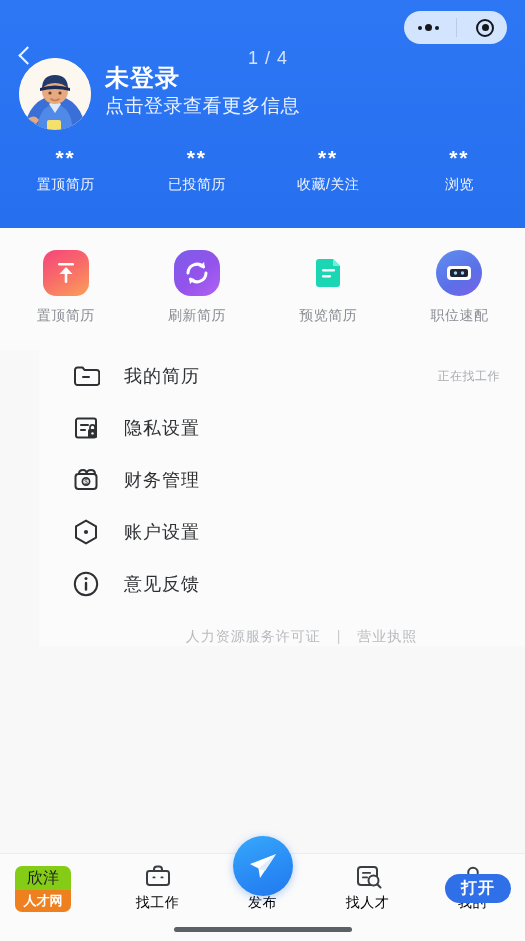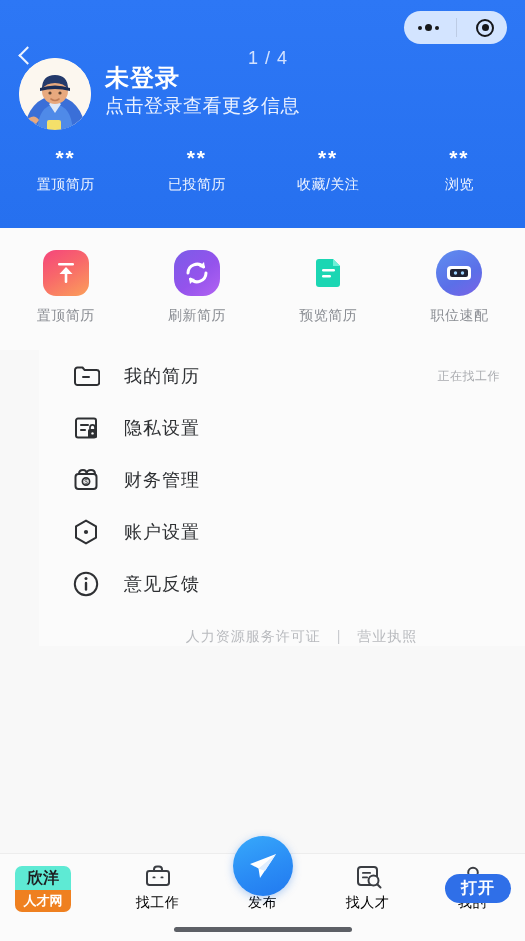--- a/index.html
+++ b/index.html
@@ -274,24 +274,24 @@
 
   
   .brand-logo {
     position: absolute;
     left: 15px; top: 866px;
     width: 56px; height: 48px;
     z-index: 5;
   }
   .brand-top {
     width: 56px; height: 24px;
-    background: #5eead4;
+    background: #84cc16;
     border-radius: 7px 7px 0 0;
     display: flex; align-items: center; justify-content: center;
-    font-size: 16px; font-weight: bold; color: #1d1d1f;
+    font-size: 16px; font-weight: normal; color: #1d1d1f;
     letter-spacing: 0px;
   }
   .brand-bot {
     width: 56px; height: 22px;
     background: #ef8020;
     border-radius: 0 0 7px 7px;
     display: flex; align-items: center; justify-content: center;
     font-size: 13px; font-weight: bold; color: #ffffff;
     letter-spacing: 0px;
   }

